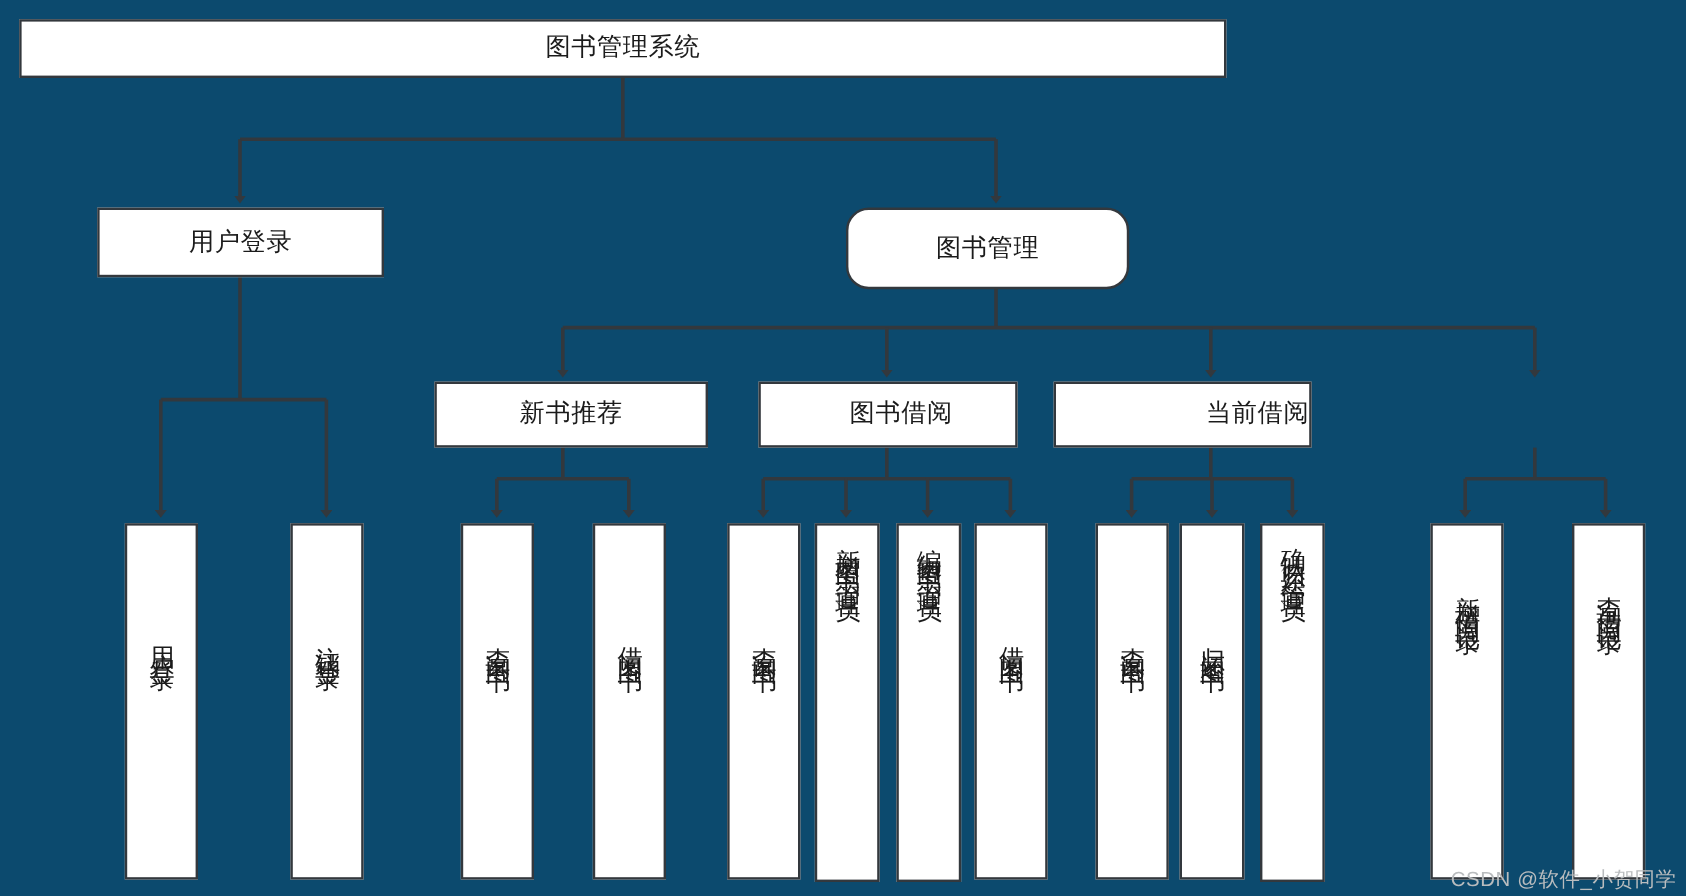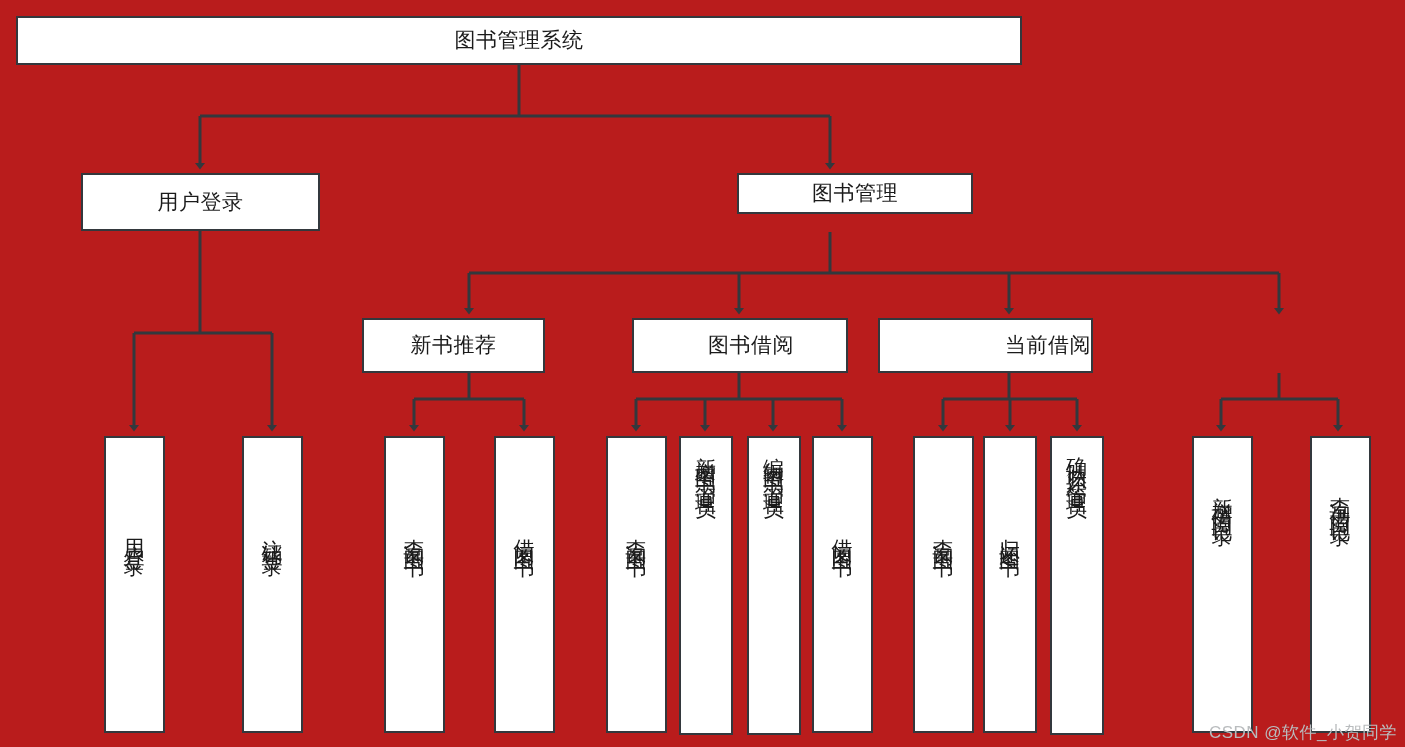--- a/index.html
+++ b/index.html
@@ -7,21 +7,21 @@
     padding: 0;
     background: #ffffff;
   }
   body {
     font-family: "Liberation Sans", "DejaVu Sans", sans-serif;
   }
   #canvas {
     position: relative;
     width: 1405px;
     height: 747px;
-    background: #b91c1c;
+    background: #0c4a6e;
     overflow: hidden;
   }
   .node {
     position: absolute;
     box-sizing: border-box;
     border: 2px solid #33383d;
     background: #ffffff;
     display: flex;
     align-items: center;
     justify-content: center;
@@ -125,25 +125,25 @@
   </svg>
 
   <div class="node" style="left:16px; top:16px; width:1006px; height:49px;">
     <span class="label">图书管理系统</span>
   </div>
 
   <div class="node" style="left:81px; top:173px; width:239px; height:58px;">
     <span class="label">用户登录</span>
   </div>
 
-  <div class="node" style="left:737px; top:173px; width:236px; height:41px;">
+  <div class="node" style="left:705px; top:173px; width:236px; height:68px;border-radius:19px;">
     <span class="label">图书管理</span>
   </div>
 
-  <div class="node" style="left:362px; top:318px; width:183px; height:55px;">
+  <div class="node" style="left:362px; top:318px; width:228px; height:55px;">
     <span class="label">新书推荐</span>
   </div>
 
   <div class="node" style="left:632px; top:318px; width:216px; height:55px;padding-left:22px;">
     <span class="label">图书借阅</span>
   </div>
 
   <div class="node" style="left:878px; top:318px; width:215px; height:55px;justify-content:flex-end;">
     <span class="label">当前借阅</span>
   </div>

